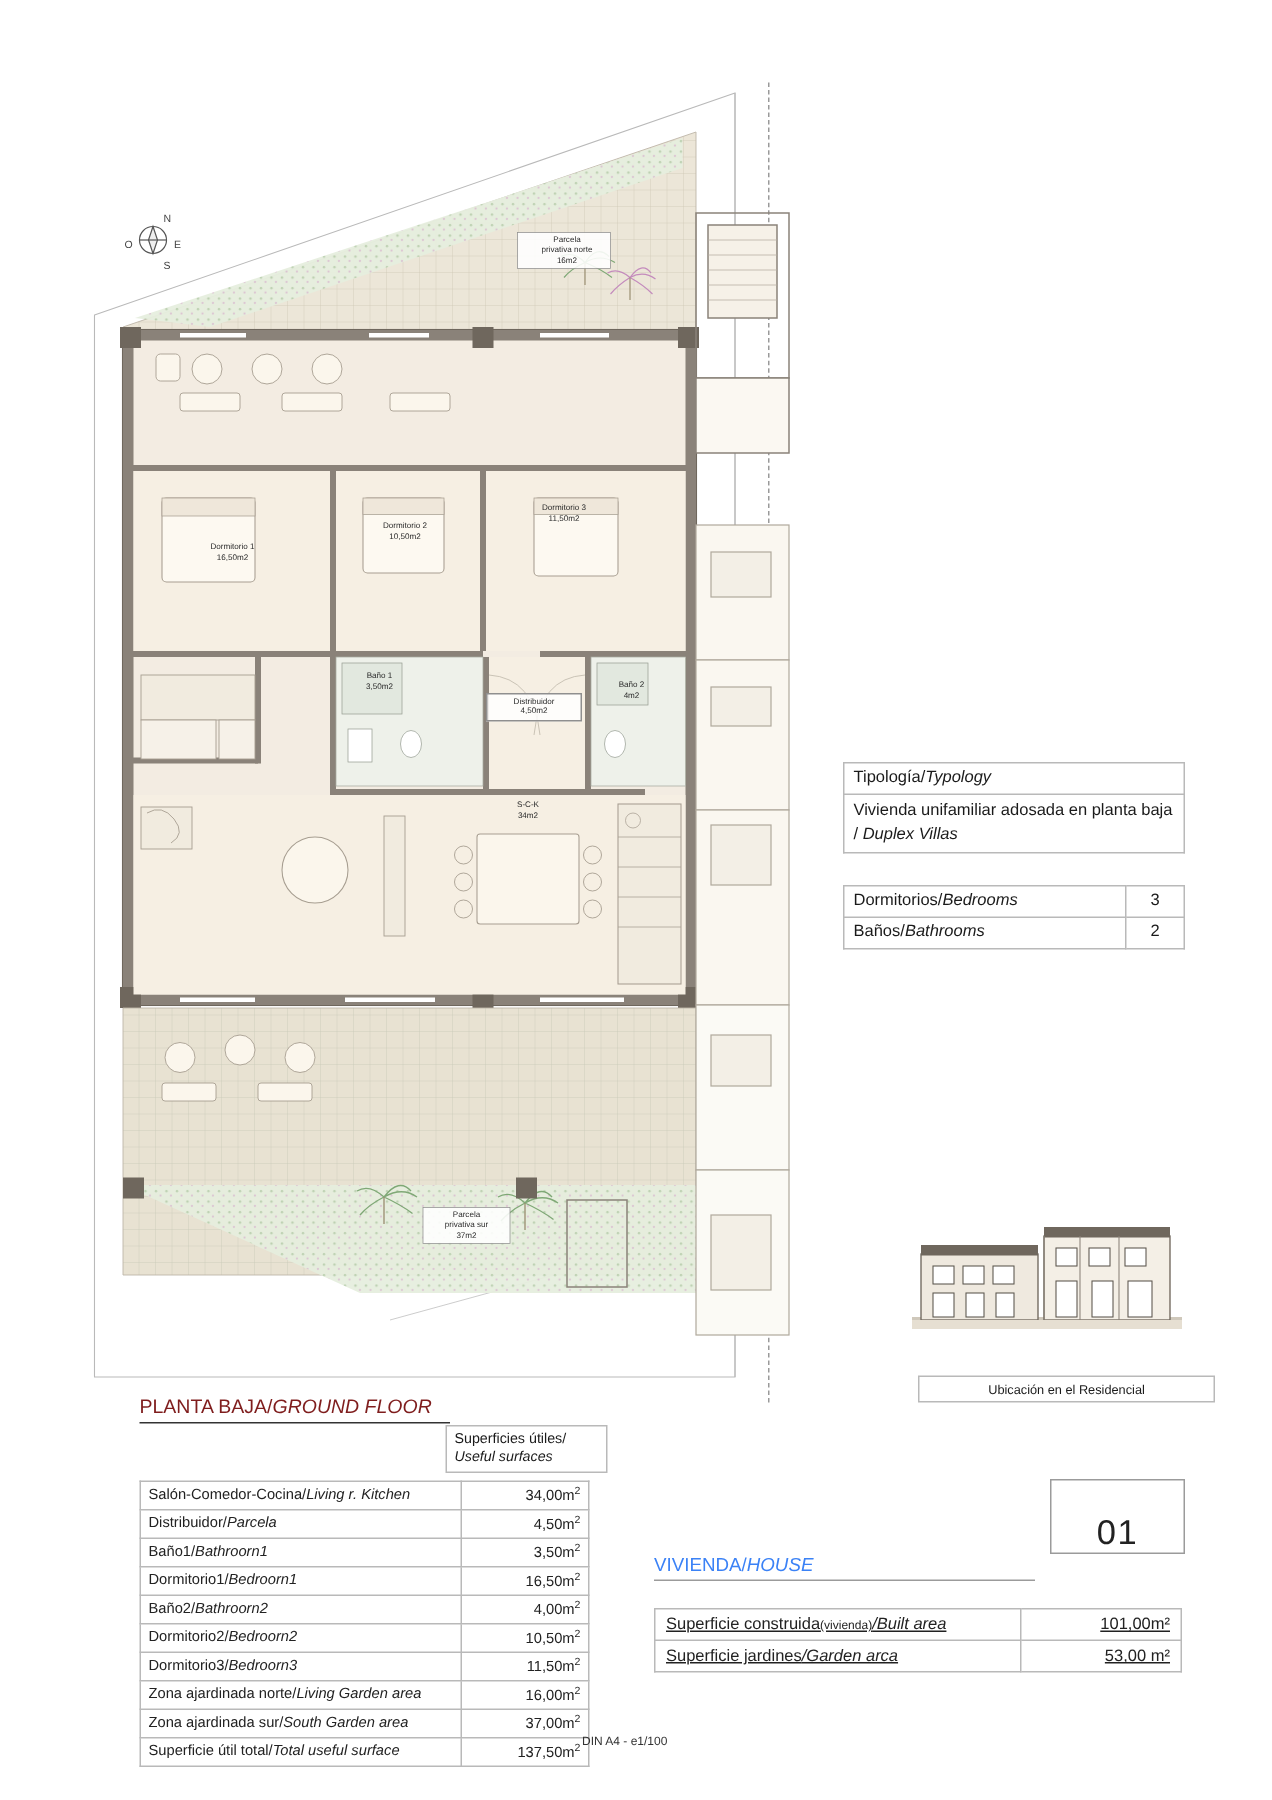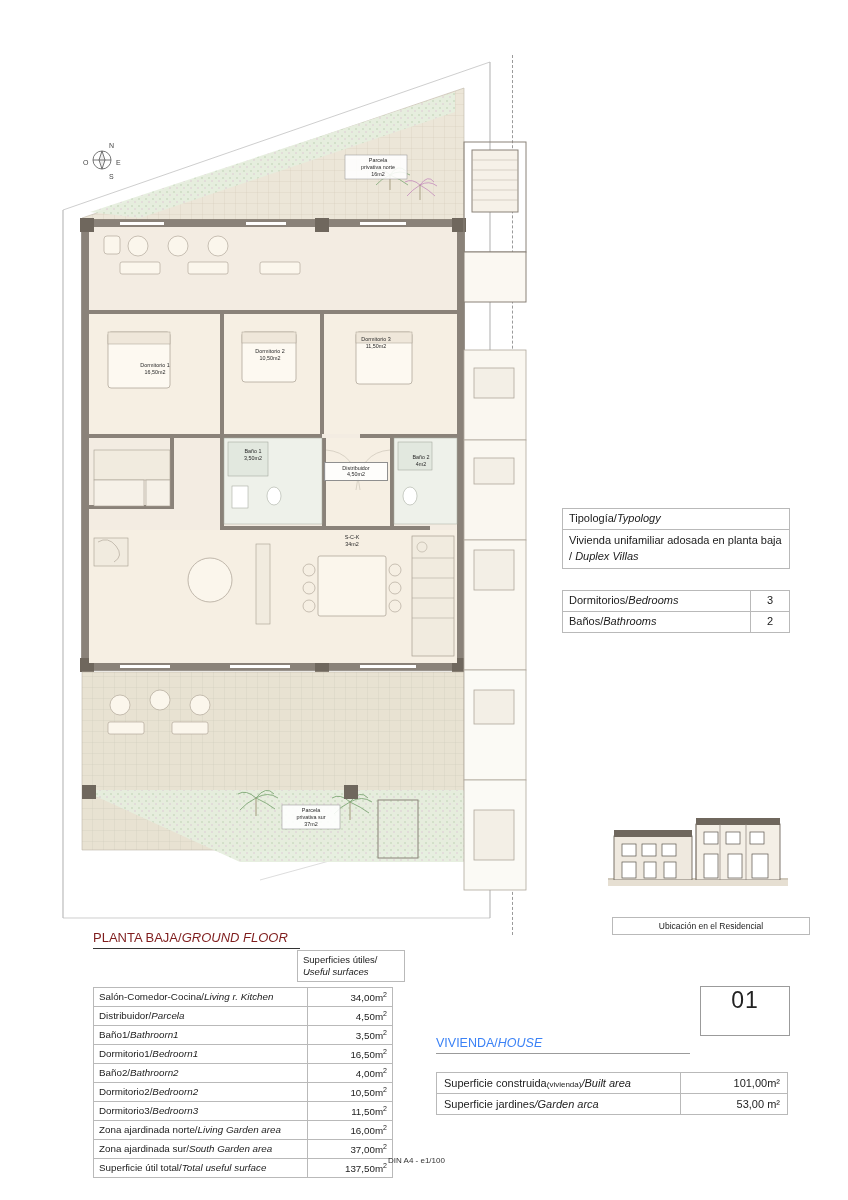--- a/index.html
+++ b/index.html
@@ -90,21 +90,21 @@
     margin-left: 12px;
   }
 
   
   #unit-box {
     position: absolute;
     left: 700px; top: 986px;
     width: 88px; height: 48px;
     border: 0.9px solid #9b9b9b;
     display: flex;
-    align-items: flex-start;
+    align-items: flex-end;
     justify-content: center;
     font-size: 23px;
     color: #222;
     letter-spacing: 1px;
   }
   #house-label {
     position: absolute;
     left: 436px; top: 1036px;
     width: 254px;
     border-bottom: 0.9px solid #9b9b9b;
@@ -112,20 +112,21 @@
     padding-bottom: 3px;
     color: #3b82f6;
   }
 
   
   #summary-box {
     position: absolute;
     left: 436px; top: 1072px;
     width: 352px;
     font-size: 11px;
+    text-decoration: underline;
   }
   #summary-box table { border-collapse: collapse; width: 100%; }
   #summary-box td {
     border: 0.7px solid #b9b9b9;
     padding: 4px 7px;
   }
   #summary-box td.v { text-align: right; width: 92px; }
 
   
   #gf-title {

